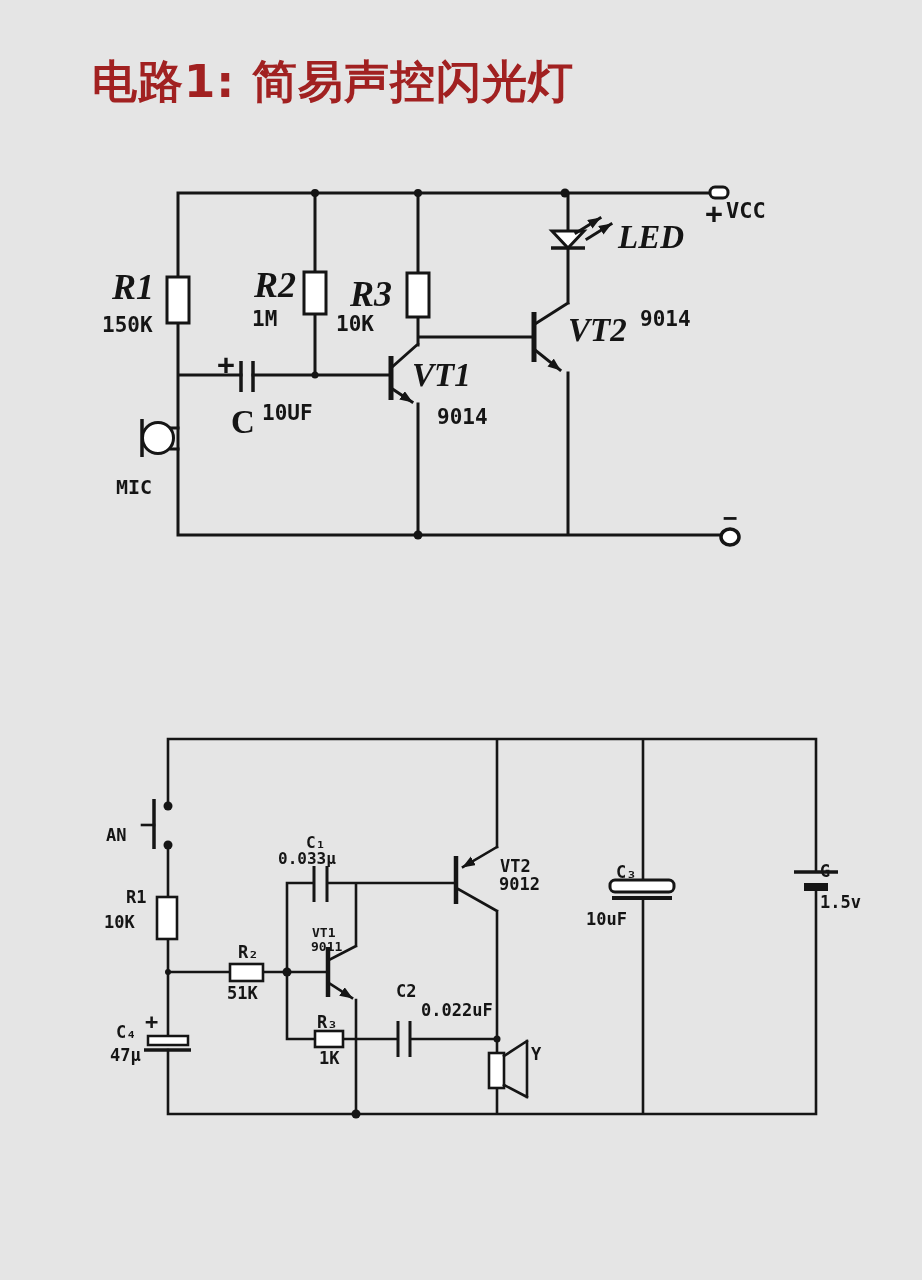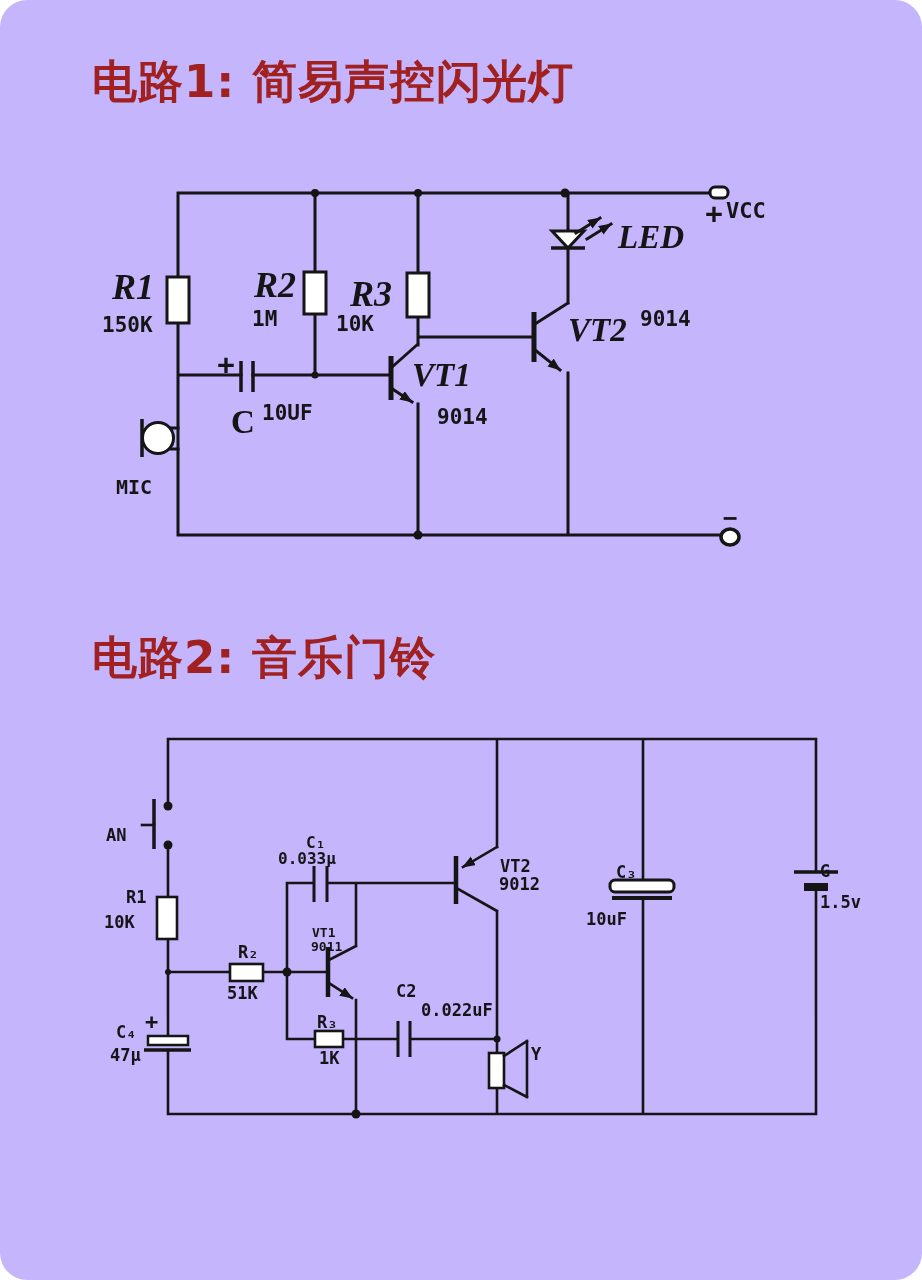--- a/index.html
+++ b/index.html
@@ -1,17 +1,17 @@
 <!DOCTYPE html>
 <html><head>
 <meta charset="utf-8">
 <style>
   html,body{margin:0;padding:0;background:#ffffff;}
-  .page{position:relative;width:922px;height:1280px;background:#c4b5fd;overflow:hidden;
-        font-family:"DejaVu Sans","Liberation Sans",sans-serif;border-radius:27px;}
+  .page{position:relative;width:922px;height:1280px;background:#e5e5e5;overflow:hidden;
+        font-family:"DejaVu Sans","Liberation Sans",sans-serif;}
   .title{position:absolute;color:#a12121;font-weight:900;font-size:45px;letter-spacing:1px;
          font-family:"DejaVu Sans","Liberation Sans",sans-serif;white-space:nowrap;}
   svg{position:absolute;left:0;top:0;}
   svg text{fill:#151515;}
   .des1{font-family:"Liberation Serif","DejaVu Serif",serif;font-style:italic;font-weight:bold;font-size:36px;}
   .des1b{font-family:"Liberation Serif","DejaVu Serif",serif;font-style:italic;font-weight:bold;font-size:33px;}
   .cser{font-family:"Liberation Serif","DejaVu Serif",serif;font-weight:bold;font-size:33px;}
   .val1{font-family:"DejaVu Sans Mono","Liberation Mono",monospace;font-weight:bold;font-size:21px;}
   .plus1{font-family:"DejaVu Sans Mono","Liberation Mono",monospace;font-weight:bold;font-size:29px;}
   .t2{font-family:"DejaVu Sans Mono","Liberation Mono",monospace;font-weight:bold;font-size:17px;}
@@ -26,21 +26,20 @@
   .box{fill:#ffffff;stroke:#151515;stroke-width:3;}
   .box2{fill:#ffffff;stroke:#151515;stroke-width:2.6;}
   .dot{fill:#151515;stroke:none;}
 </style>
 </head>
 <body>
 
 <div class="page">
 
   <div class="title" style="left:92px;top:52px">电路1: 简易声控闪光灯</div>
-  <div class="title" style="left:92px;top:628px">电路2: 音乐门铃</div>
 
   <svg width="922" height="1280" viewBox="0 0 922 1280">
     <defs>
       <marker id="arr" markerUnits="userSpaceOnUse" markerWidth="18" markerHeight="14" refX="12" refY="5" orient="auto">
         <path d="M0,0 L13,5 L0,10 z" fill="#151515"></path>
       </marker>
     </defs>
 
     <g>
 

